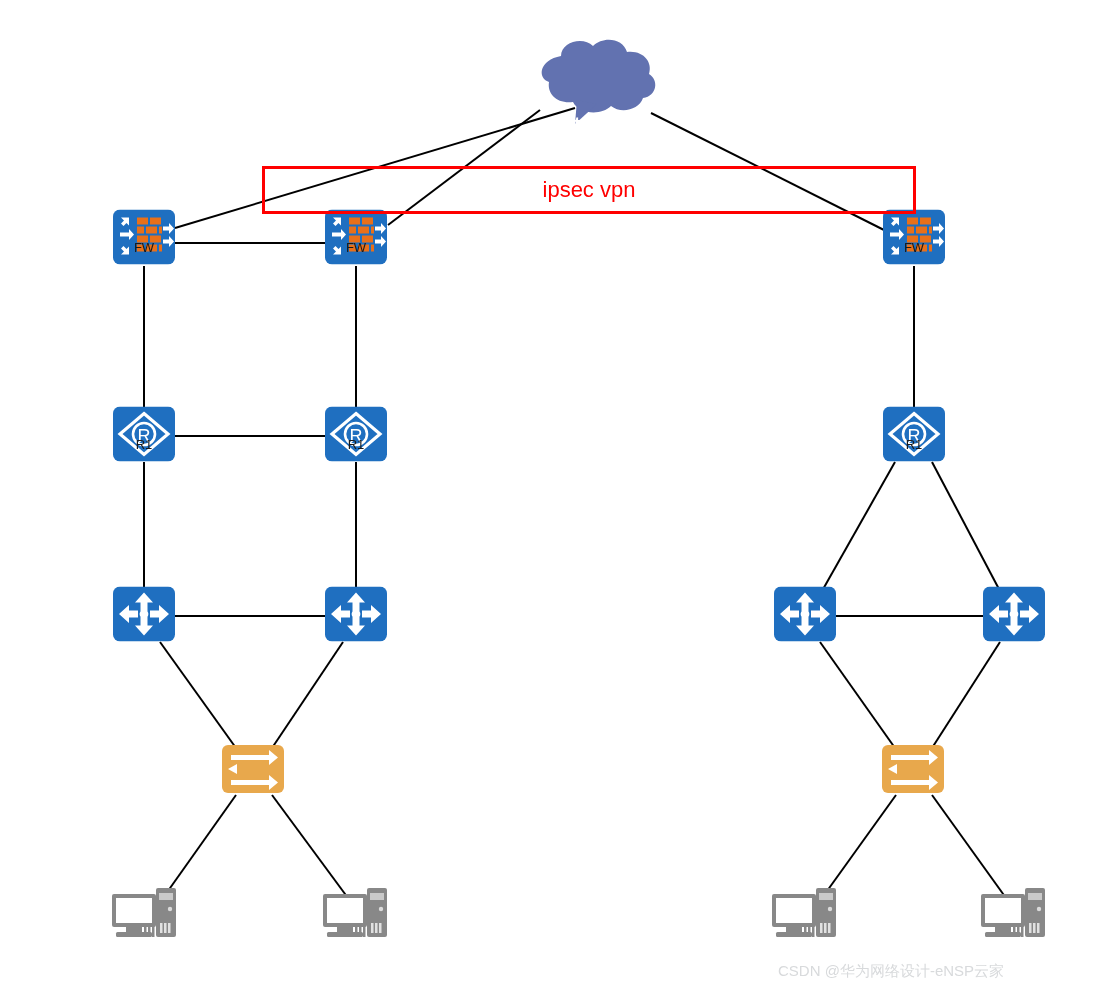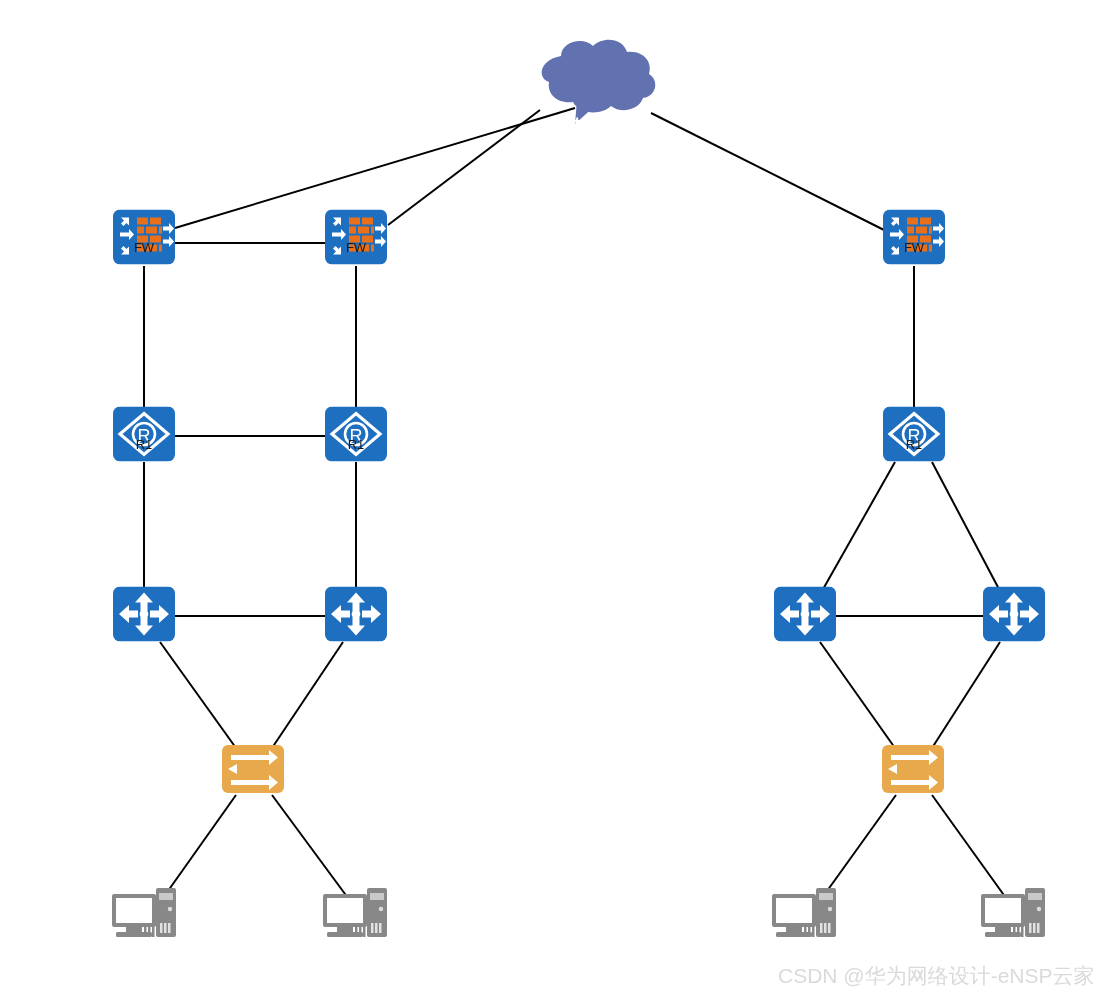--- a/index.html
+++ b/index.html
@@ -57,21 +57,21 @@
     left: 0; top: 0;
     width: 100%;
     text-align: center;
     font-weight: bold;
     font-size: 19px;
     color: #ffffff;
     pointer-events: none;
   }
   .watermark {
     position: absolute;
-    font-size: 21px;
+    font-size: 15px;
     color: #d8dadc;
     white-space: nowrap;
     font-family: "Liberation Sans", sans-serif;
   }
 </style>
 </head>
 <body>
 
 <div id="canvas" style="width: 1103px; height: 992px; background: rgb(255, 255, 255);">
 
@@ -331,15 +331,18 @@
     <svg viewBox="0 0 150 92" width="150" height="92">
       <path d="M44 22 C44 8, 66 2, 76 12 C86 2, 106 4, 110 18
                C126 16, 136 28, 132 40 C142 46, 140 62, 126 64
                C122 76, 104 80, 94 72 C84 82, 62 80, 56 68
                C40 70, 30 60, 32 48 C20 44, 22 26, 44 22 Z" fill="#6272B0"></path>
       <path d="M60 66 L58 90 L80 70 Z" fill="#6272B0"></path>
     </svg>
     <div class="cloud-text" style="top: 32px; color: rgb(255, 255, 255); margin-top: 47px;">Internet</div>
   </div>
 
+  <div class="vpn-box" id="vpn-box" style="left: 262px; top: 166px; width: 654px; height: 48px; border-color: rgb(255, 0, 0);">
+    <span class="vpn-label" style="color: rgb(255, 0, 0);">ipsec vpn</span>
+  </div>
 
   <div class="watermark" id="watermark" style="left: 778px; top: 962px; color: rgb(216, 218, 220);">CSDN @华为网络设计-eNSP云家</div>
 </div>
 
 </body></html>

